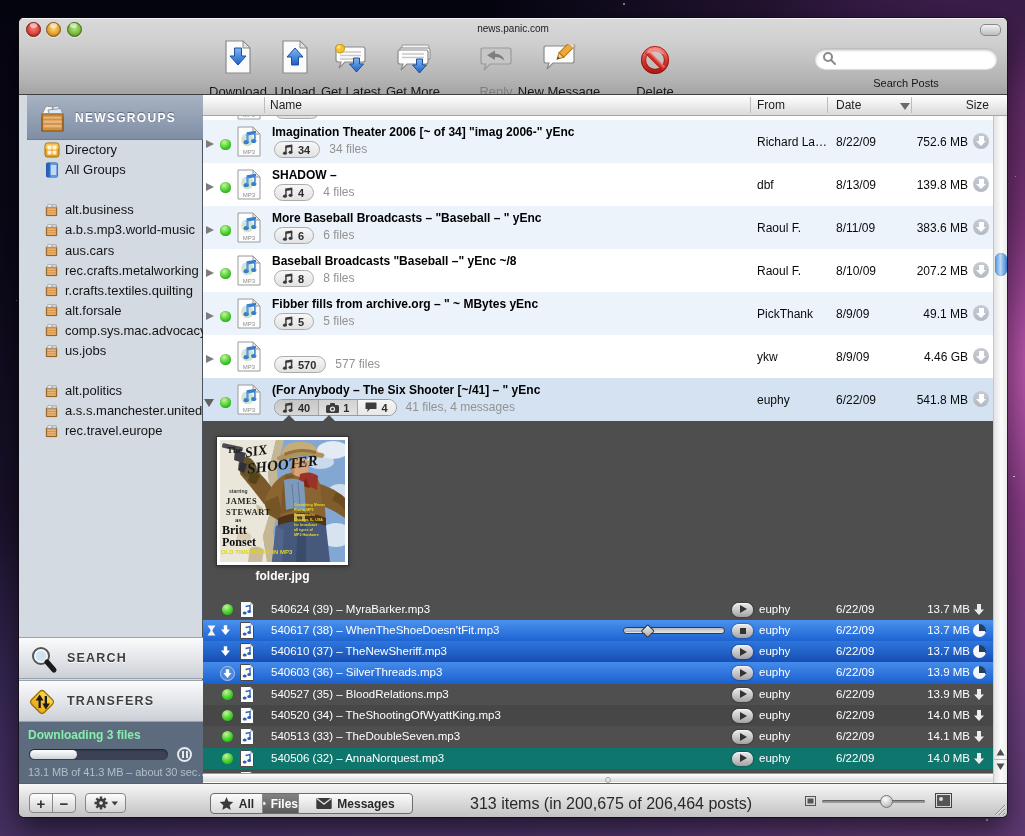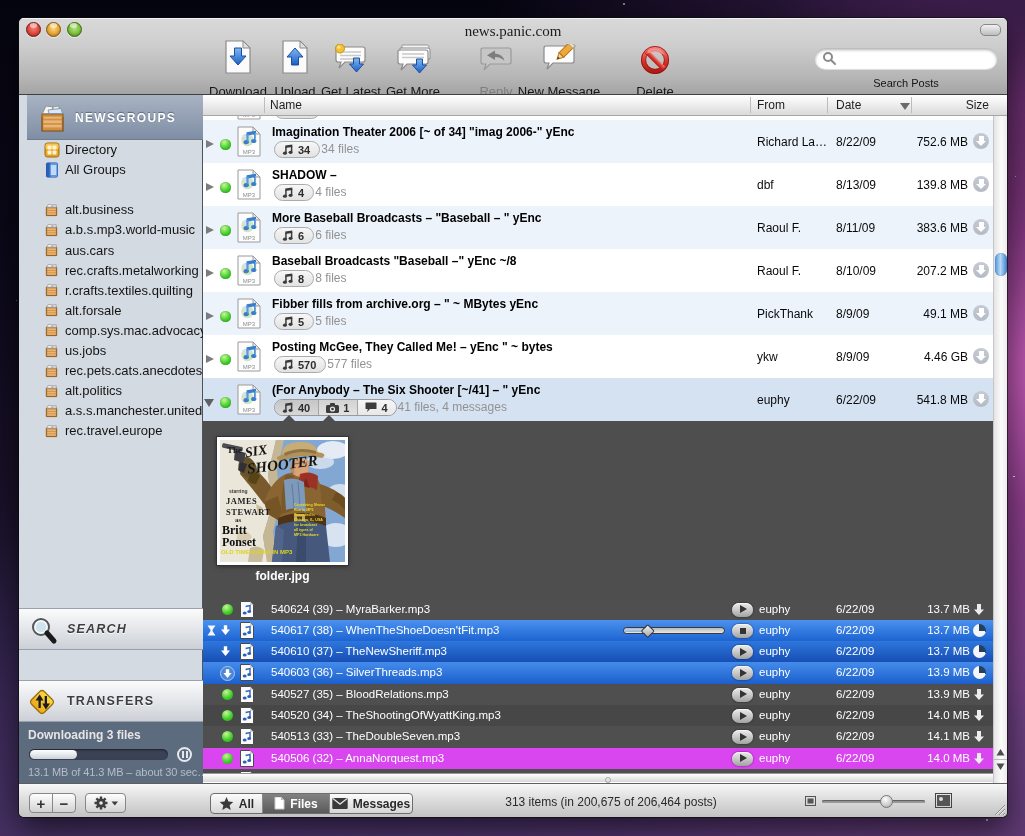--- a/index.html
+++ b/index.html
@@ -20,21 +20,21 @@
   overflow:hidden;}
 #chrome{position:absolute;left:0;top:0;width:988px;height:76px;
   background:linear-gradient(180deg,#d9d9d9 0%,#cecece 35%,#b4b4b4 80%,#a4a4a4 100%);}
 #chrome:before{content:"";position:absolute;left:0;top:0;right:0;height:1px;background:rgba(255,255,255,.65);}
 #chromeline{position:absolute;left:0;top:76px;width:988px;height:1px;background:#3f3f3f;z-index:9;}
 .tl{position:absolute;top:3.5px;width:13px;height:13px;border-radius:50%;box-shadow:0 1px 1px rgba(255,255,255,.5);}
 .tl:after{content:"";position:absolute;left:2.5px;top:0.5px;width:7px;height:4.5px;border-radius:50%;background:rgba(255,255,255,.55);}
 #tl-r{left:7px;background:radial-gradient(circle at 50% 40%, #f4837a 0%, #e04a40 50%, #8e1812 100%);border:1px solid #6e1a13;}
 #tl-o{left:27px;background:radial-gradient(circle at 50% 40%, #fbd98b 0%, #e8a837 50%, #9c640c 100%);border:1px solid #7e550e;}
 #tl-g{left:47.5px;background:radial-gradient(circle at 50% 40%, #b5e388 0%, #7fc340 50%, #3f7210 100%);border:1px solid #40650f;}
-#title{position:absolute;top:5px;left:394px;width:200px;text-align:center;font-size:15px;color:#1c1c1c;font-family:Liberation Serif, serif;}
+#title{position:absolute;top:5px;left:394px;width:200px;text-align:center;font-size:10px;color:#1c1c1c;}
 #pill{position:absolute;left:961px;top:6px;width:19px;height:10px;border-radius:5px;border:1px solid #888;background:linear-gradient(180deg,#f2f2f2,#bdbdbd);}
 .tbi{position:absolute;top:21px;text-align:center;font-size:13px;color:#161616;}
 .tbi .ic{height:35px;display:flex;align-items:flex-end;justify-content:center;}
 .tbi .lb{margin-top:10px;}
 #search{position:absolute;left:796px;top:30px;width:182px;height:21px;border-radius:11px;
   background:#fff;box-shadow:inset 0 2px 3px rgba(0,0,0,.3), 0 1px 0 rgba(255,255,255,.5);}
 #search svg{position:absolute;left:7px;top:3px;}
 #searchlb{position:absolute;left:796px;top:59px;width:182px;text-align:center;font-size:11px;color:#161616;}
 
 #sidebar{position:absolute;left:0;top:77px;width:183px;height:688px;background:#d4dae2;border-right:1px solid #4c545f;box-sizing:content-box;}
@@ -42,40 +42,40 @@
   background:linear-gradient(180deg,#a8b3c3 0%,#94a1b4 50%,#7f8ea5 100%);
   border-bottom:1px solid #6f7c90;margin-left:8px;}
 #sbhead .t{position:absolute;left:48px;top:16px;font-size:12px;font-weight:bold;color:#fff;letter-spacing:1.3px;text-shadow:0 -1px 1px rgba(40,50,70,.55);}
 .sbrow{position:absolute;left:0;width:183px;height:20px;font-size:13px;color:#141414;}
 .sbrow .lab{position:absolute;left:46px;top:2.5px;white-space:nowrap;}
 .sbrow.sel{background:linear-gradient(180deg,#95a4ba 0%,#7b8ea8 100%);color:#fff;font-weight:bold;text-shadow:0 -1px 0 rgba(30,40,60,.3);}
 .sbico{position:absolute;left:25px;top:2px;width:16px;height:16px;}
 .band{position:absolute;left:0;width:184px;height:42px;background:linear-gradient(180deg,#fbfbfb 0%,#e6e8ec 45%,#ccd0d6 100%);border-top:1px solid #9aa2ad;border-bottom:1px solid #98a0ab;box-sizing:border-box;}
 .band .t{position:absolute;left:48px;top:13px;font-size:12.5px;font-weight:bold;color:#3e3e3e;letter-spacing:1.2px;text-shadow:0 1px 0 rgba(255,255,255,.85);}
 #transfers{position:absolute;left:0;top:704px;width:184px;height:61px;background:#5d6b7e;}
-#transfers .h{position:absolute;left:9px;top:6px;font-size:12px;font-weight:bold;color:#e5e5e5;}
+#transfers .h{position:absolute;left:9px;top:6px;font-size:12px;font-weight:bold;color:#86efac;}
 #pbar{position:absolute;left:10px;top:27px;width:139px;height:11px;border-radius:5.5px;background:#3b4255;box-shadow:inset 0 1px 2px rgba(0,0,0,.55);}
 #pbar .f{position:absolute;left:1px;top:1px;width:47px;height:9px;border-radius:4.5px;background:linear-gradient(180deg,#ffffff,#cdd2d9);}
 #transfers .s{position:absolute;left:9px;top:44px;font-size:11px;color:#b4bdc9;white-space:nowrap;letter-spacing:-0.1px;}
 #pause{position:absolute;left:158px;top:25px;width:11px;height:11px;border-radius:50%;border:2px solid #e6e9ee;}
 #pause:before{content:"";position:absolute;left:2.5px;top:2px;width:2px;height:7px;background:#e6e9ee;}
 #pause:after{content:"";position:absolute;left:6.5px;top:2px;width:2px;height:7px;background:#e6e9ee;}
 
 #content{position:absolute;left:184px;top:77px;width:804px;height:688px;background:#fff;}
 #thead{position:absolute;left:0;top:0;width:804px;height:21px;
   background:linear-gradient(180deg,#ffffff 0%,#efefef 45%,#dadada 100%);border-bottom:1px solid #a6a6a6;font-size:12px;color:#1e1e1e;box-sizing:border-box;z-index:5;}
 #thead .c{position:absolute;top:3px;}
 #thead .d{position:absolute;top:2px;width:1px;height:16px;background:#bdbdbd;}
 #sorttri{position:absolute;left:697px;top:8px;width:0;height:0;border-left:5px solid transparent;border-right:5px solid transparent;border-top:7px solid #6a6a6a;}
 .row{position:absolute;left:0;width:790px;height:43px;font-size:12px;background:#fff;}
 .row.alt{background:#edf3fb;}
 .row.sel7{background:#d5e2f2;}
 .rtitle{position:absolute;left:69px;top:5px;font-weight:bold;color:#000;white-space:nowrap;}
 .badges{position:absolute;left:71px;top:21px;height:17px;display:flex;align-items:center;}
-.rfiles{color:#929292;margin-left:1px;line-height:17px;}
+.rfiles{color:#929292;margin-left:9px;line-height:17px;}
 .rfrom{position:absolute;left:554px;top:15px;color:#0a0a0a;}
 .rdate{position:absolute;left:633px;top:15px;color:#0a0a0a;}
 .rsz{position:absolute;left:660px;top:15px;width:105px;text-align:right;color:#0a0a0a;}
 .tri{position:absolute;left:2.5px;top:20px;width:0;height:0;border-left:8px solid #7c7c7c;border-top:4.5px solid transparent;border-bottom:4.5px solid transparent;}
 .tri.down{border-left:5.5px solid transparent;border-right:5.5px solid transparent;border-top:8px solid #606060;border-bottom:none;left:1px;top:21px;}
 .gdot{position:absolute;left:17px;top:19px;width:11px;height:11px;border-radius:50%;
   background:radial-gradient(circle at 38% 28%, #c8f598 0%, #44d02c 55%, #1d9a10 100%);box-shadow:inset 0 0 1px rgba(0,60,0,.5);}
 .dlcirc{position:absolute;left:770px;top:13px;width:16px;height:16px;border-radius:50%;background:linear-gradient(180deg,#c6cbd3,#b4bac4);}
 .dlcirc:before{content:"";position:absolute;left:5.5px;top:3px;width:5px;height:5px;background:#fff;}
 .dlcirc:after{content:"";position:absolute;left:3px;top:7.5px;border-left:5px solid transparent;border-right:5px solid transparent;border-top:5.5px solid #fff;}
@@ -115,21 +115,21 @@
 #bottombar{position:absolute;left:0;top:765px;width:988px;height:34px;
   background:linear-gradient(180deg,#f7f7f7 0%,#dedede 45%,#c3c3c3 100%);border-top:1px solid #5f5f5f;box-sizing:border-box;font-size:12px;color:#1e1e1e;}
 .bbtn{position:absolute;top:9px;height:20px;border:1px solid #878787;background:linear-gradient(180deg,#fefefe,#d2d2d2);box-sizing:border-box;border-radius:4px;}
 #plusbtn{left:10px;width:24px;border-radius:4px 0 0 4px;}
 #minusbtn{left:33px;width:24px;border-radius:0 4px 4px 0;}
 #gearbtn{left:66px;width:41px;}
 .bbtn .g{position:absolute;left:0;top:0;right:0;bottom:0;display:flex;align-items:center;justify-content:center;font-size:15px;font-weight:bold;color:#333;}
 #tabs{position:absolute;left:191px;top:9px;width:203px;height:21px;border:1px solid #6d6d6d;border-radius:4px;background:linear-gradient(180deg,#fcfcfc,#d6d6d6);display:flex;box-sizing:border-box;overflow:hidden;}
 #tabs .tab{display:flex;align-items:center;justify-content:center;gap:5px;font-size:12px;font-weight:bold;color:#2a2a2a;border-right:1px solid #8a8a8a;box-sizing:border-box;}
 #tabs .tab.sel{background:linear-gradient(180deg,#828282,#5a5a5a);color:#fff;}
-#status{position:absolute;left:392px;top:11px;width:400px;text-align:center;font-size:12px;color:#2a2a2a;}
+#status{position:absolute;left:392px;top:11px;width:400px;text-align:center;font-size:16px;color:#2a2a2a;}
 #zslider{position:absolute;left:803px;top:16px;width:103px;height:3px;background:#9a9a9a;border-radius:2px;box-shadow:inset 0 1px 1px rgba(0,0,0,.4);}
 #zthumb{position:absolute;left:58px;top:-5px;width:13px;height:13px;border-radius:50%;background:radial-gradient(circle at 40% 30%,#ffffff,#c2c2c2 70%,#9d9d9d);border:1px solid #777;box-sizing:border-box;}
 #grip{position:absolute;right:2px;bottom:2px;width:13px;height:13px;}
 </style>
 </head>
 <body>
 <div id="stars">
     <div style="width: 1.88199px; height: 1.88199px; left: 457.256px; top: 709.252px; opacity: 0.718814;"></div>
     <div style="width: 1.11467px; height: 1.11467px; left: 537.124px; top: 227.326px; opacity: 0.687321;"></div>
     <div style="width: 2.35785px; height: 2.35785px; left: 481.763px; top: 207.937px; opacity: 0.867441;"></div>
@@ -495,31 +495,20 @@
         <div class="sbico"><svg width="15" height="15" viewBox="0 0 16 16">
             <path d="M2.5 5.5 L13.5 5.5 L13.5 14.5 L2.5 14.5 Z" fill="#d29044" stroke="#8a5a1a" stroke-width="1"></path>
             <rect x="3.5" y="7" width="9" height="1.6" fill="#e8b477"></rect>
             <rect x="3.5" y="9.5" width="9" height="1.6" fill="#e8b477"></rect>
             <rect x="3.5" y="12" width="9" height="1.6" fill="#e8b477"></rect>
             <path d="M3 5.5 L4.5 2.5 L9 3 L8.5 5.5 Z" fill="#f2f2f2" stroke="#999" stroke-width="0.8"></path>
             <path d="M8.5 5.5 L9 3.2 L13 2.8 L13.3 5.5 Z" fill="#e4e4e4" stroke="#999" stroke-width="0.8"></path>
           </svg></div>
         <div class="lab">us.jobs</div>
       </div>
-      <div class="sbrow" style="top: 265.6px;">
-        <div class="sbico"><svg width="15" height="15" viewBox="0 0 16 16">
-            <path d="M2.5 5.5 L13.5 5.5 L13.5 14.5 L2.5 14.5 Z" fill="#d29044" stroke="#8a5a1a" stroke-width="1"></path>
-            <rect x="3.5" y="7" width="9" height="1.6" fill="#e8b477"></rect>
-            <rect x="3.5" y="9.5" width="9" height="1.6" fill="#e8b477"></rect>
-            <rect x="3.5" y="12" width="9" height="1.6" fill="#e8b477"></rect>
-            <path d="M3 5.5 L4.5 2.5 L9 3 L8.5 5.5 Z" fill="#f2f2f2" stroke="#999" stroke-width="0.8"></path>
-            <path d="M8.5 5.5 L9 3.2 L13 2.8 L13.3 5.5 Z" fill="#e4e4e4" stroke="#999" stroke-width="0.8"></path>
-          </svg></div>
-        <div class="lab">rec.pets.cats.anecdotes</div>
-      </div>
       <div class="sbrow" style="top: 285.7px;">
         <div class="sbico"><svg width="15" height="15" viewBox="0 0 16 16">
             <path d="M2.5 5.5 L13.5 5.5 L13.5 14.5 L2.5 14.5 Z" fill="#d29044" stroke="#8a5a1a" stroke-width="1"></path>
             <rect x="3.5" y="7" width="9" height="1.6" fill="#e8b477"></rect>
             <rect x="3.5" y="9.5" width="9" height="1.6" fill="#e8b477"></rect>
             <rect x="3.5" y="12" width="9" height="1.6" fill="#e8b477"></rect>
             <path d="M3 5.5 L4.5 2.5 L9 3 L8.5 5.5 Z" fill="#f2f2f2" stroke="#999" stroke-width="0.8"></path>
             <path d="M8.5 5.5 L9 3.2 L13 2.8 L13.3 5.5 Z" fill="#e4e4e4" stroke="#999" stroke-width="0.8"></path>
           </svg></div>
         <div class="lab">alt.politics</div>
@@ -540,21 +529,21 @@
             <path d="M2.5 5.5 L13.5 5.5 L13.5 14.5 L2.5 14.5 Z" fill="#d29044" stroke="#8a5a1a" stroke-width="1"></path>
             <rect x="3.5" y="7" width="9" height="1.6" fill="#e8b477"></rect>
             <rect x="3.5" y="9.5" width="9" height="1.6" fill="#e8b477"></rect>
             <rect x="3.5" y="12" width="9" height="1.6" fill="#e8b477"></rect>
             <path d="M3 5.5 L4.5 2.5 L9 3 L8.5 5.5 Z" fill="#f2f2f2" stroke="#999" stroke-width="0.8"></path>
             <path d="M8.5 5.5 L9 3.2 L13 2.8 L13.3 5.5 Z" fill="#e4e4e4" stroke="#999" stroke-width="0.8"></path>
           </svg></div>
         <div class="lab">a.s.s.manchester.united</div>
       </div>
     </div>
-<div class="band" style="top:590px;font-style:italic;">
+<div class="band" style="top:619px;">
       <div class="t">SEARCH</div>
       <svg style="position:absolute;left:10px;top:7px;" width="30" height="30" viewBox="0 0 30 30">
         <circle cx="12" cy="11" r="8" fill="#cfe4ee" stroke="#555" stroke-width="2"></circle>
         <circle cx="12" cy="11" r="6" fill="none" stroke="#fff" stroke-width="1.5" opacity=".8"></circle>
         <line x1="18" y1="17" x2="25" y2="25" stroke="#1a1a1a" stroke-width="5" stroke-linecap="round"></line>
       </svg>
     </div>
 <div class="band" style="top:662px;">
       <div class="t">TRANSFERS</div>
       <svg style="position:absolute;left:7px;top:5px;" width="32" height="32" viewBox="0 0 32 32">
@@ -773,21 +762,20 @@
               <path d="M4.3 14 A6.2 6.2 0 0 0 8 19.8 L10.5 14 Z" fill="#f2e3c4" opacity="0.9"></path>
               <g transform="translate(6,4.5)">
                 <path d="M4.5 3.4 L4.5 11.4 M12.1 2.2 L12.1 10.2" stroke="#3a7ecb" stroke-width="1.9"></path>
                 <path d="M3.6 1.8 L13 0.2 L13 3.6 L3.6 5.2 Z" fill="#3a7ecb"></path>
                 <ellipse cx="3.2" cy="11.7" rx="2.7" ry="2.1" fill="#3a7ecb"></ellipse>
                 <ellipse cx="10.8" cy="10.5" rx="2.7" ry="2.1" fill="#3a7ecb"></ellipse>
                 <path d="M4.9 3.6 L4.9 10.8 M12.5 2.5 L12.5 9.8" stroke="#8abbe8" stroke-width="0.7"></path>
               </g>
               <text x="12" y="28.3" text-anchor="middle" font-family="Liberation Sans" font-size="6" fill="#8e8e8e">MP3</text>
             </svg></div>
-          <div class="rtitle">Posting McGee, They Called Me! – yEnc " ~ bytes</div>
           <div class="badges">
             <div class="pill"><svg width="12" height="12" viewBox="0 0 14 14">
                 <path d="M4.6 3.4 L4.6 10.4 M11.2 2.4 L11.2 9.4" stroke="#3a3a3a" stroke-width="1.7"></path>
                 <path d="M3.8 1.8 L12 0.6 L12 3.6 L3.8 4.8 Z" fill="#3a3a3a"></path>
                 <ellipse cx="3.4" cy="10.7" rx="2.3" ry="1.85" fill="#3a3a3a"></ellipse>
                 <ellipse cx="10" cy="9.7" rx="2.3" ry="1.85" fill="#3a3a3a"></ellipse>
               </svg> 570</div>
             <div class="rfiles">577 files</div>
           </div>
           <div class="rfrom">ykw</div>
@@ -1037,21 +1025,21 @@
             </svg></div>
           <div class="nm">540513 (33) – TheDoubleSeven.mp3</div>
           <div class="playbtn"></div>
           <div class="eu">euphy</div>
           <div class="dt">6/22/09</div>
           <div class="sz">14.1 MB</div>
           <div class="downarr"><svg width="12" height="15" viewBox="0 0 12 15">
               <path d="M4 2 L8 2 L8 7.5 L11 7.5 L6 13 L1 7.5 L4 7.5 Z" fill="#ededed"></path>
             </svg></div>
         </div>
-        <div class="frow" style="background: #d946ef; top: 149.1px;">
+        <div class="frow" style="background: #0f766e; top: 149.1px;">
           <div class="fdot"></div>
           <div class="fico"><svg width="14" height="17" viewBox="0 0 14 17">
               <path d="M0.5 0.5 L10 0.5 L13.5 4 L13.5 16.5 L0.5 16.5 Z" fill="#fbfbfb" stroke="#4a4a4a" stroke-width="1"></path>
               <path d="M10 0.5 L10 4 L13.5 4 Z" fill="#d2d2d2"></path>
               <path d="M5.6 5.5 L10 4.6 L10 10.5" fill="none" stroke="#2a60b8" stroke-width="1.4"></path>
               <ellipse cx="4.7" cy="12" rx="2" ry="1.6" fill="#2a60b8"></ellipse>
               <ellipse cx="9.2" cy="10.5" rx="1.9" ry="1.5" fill="#2a60b8"></ellipse>
             </svg></div>
           <div class="nm">540506 (32) – AnnaNorquest.mp3</div>
           <div class="playbtn"></div>
@@ -1117,21 +1105,21 @@
             </g>
             <circle cx="8" cy="8" r="1.8" fill="#e8e8e8"></circle>
             <path d="M18.5 6.5 L25 6.5 L21.75 10.5 Z" fill="#3e3e3e"></path>
           </svg>
         </div>
       </div>
   <div id="tabs">
     <div class="tab" style="width:52px;"><svg width="15" height="14" viewBox="0 0 13 13">
             <path d="M6.5 0 L8.3 4.2 L12.8 4.6 L9.4 7.6 L10.4 12 L6.5 9.7 L2.6 12 L3.6 7.6 L0.2 4.6 L4.7 4.2 Z" fill="#3a3a3a"></path>
           </svg>All</div>
-    <div class="tab sel" style="width:67px;"><svg width="11" height="13" viewBox="0 0 11 13">
+    <div class="tab sel" style="width:36px;"><svg width="11" height="13" viewBox="0 0 11 13">
             <path d="M1 0 L7 0 L10 3 L10 12 L1 12 Z" fill="#fff" stroke="#ccc" stroke-width="1"></path>
             <path d="M7 0 L7 3 L10 3 Z" fill="#bbb"></path>
           </svg>Files</div>
     <div class="tab" style="flex:1;border-right:none;"><svg width="16" height="11" viewBox="0 0 14 10">
             <rect x="0" y="0" width="14" height="10" rx="1" fill="#3a3a3a"></rect>
             <path d="M0.5 0.5 L7 5.5 L13.5 0.5" fill="none" stroke="#ddd" stroke-width="1.2"></path>
           </svg>Messages</div>
   </div>
   <div id="status">313 items (in 200,675 of 206,464 posts)</div>
   <svg style="position:absolute;left:786px;top:12px;" width="11" height="10" viewBox="0 0 11 10">

